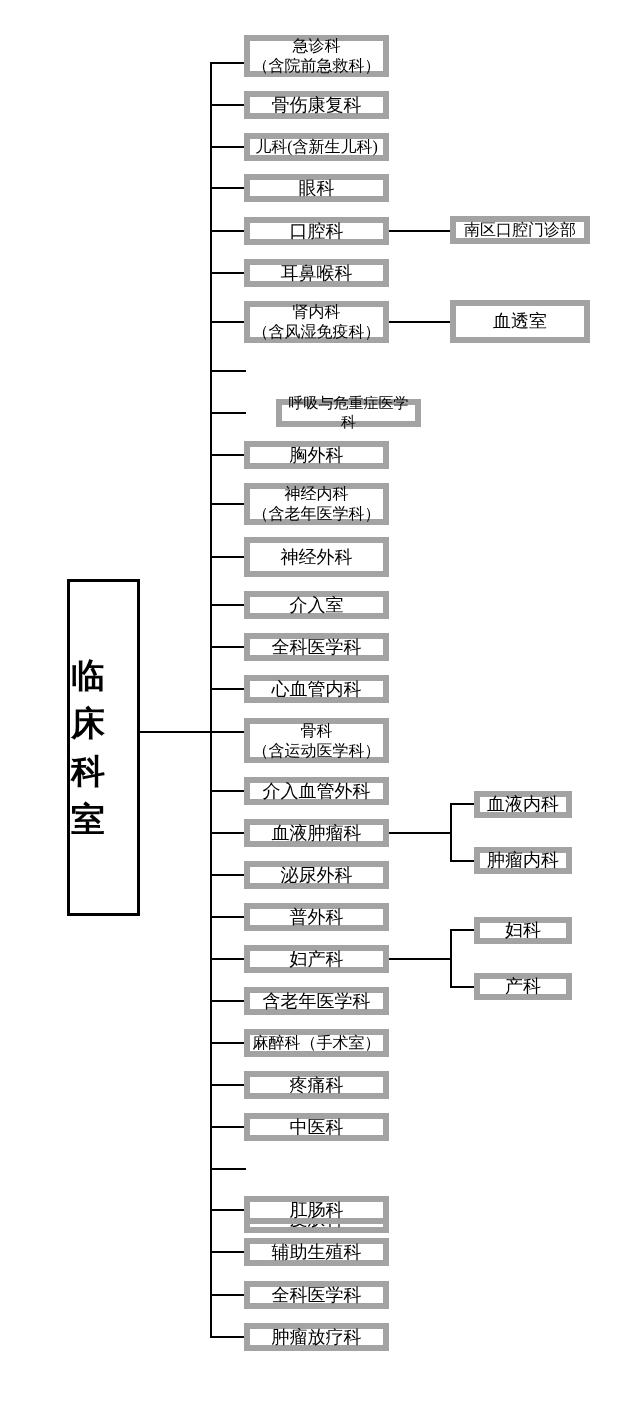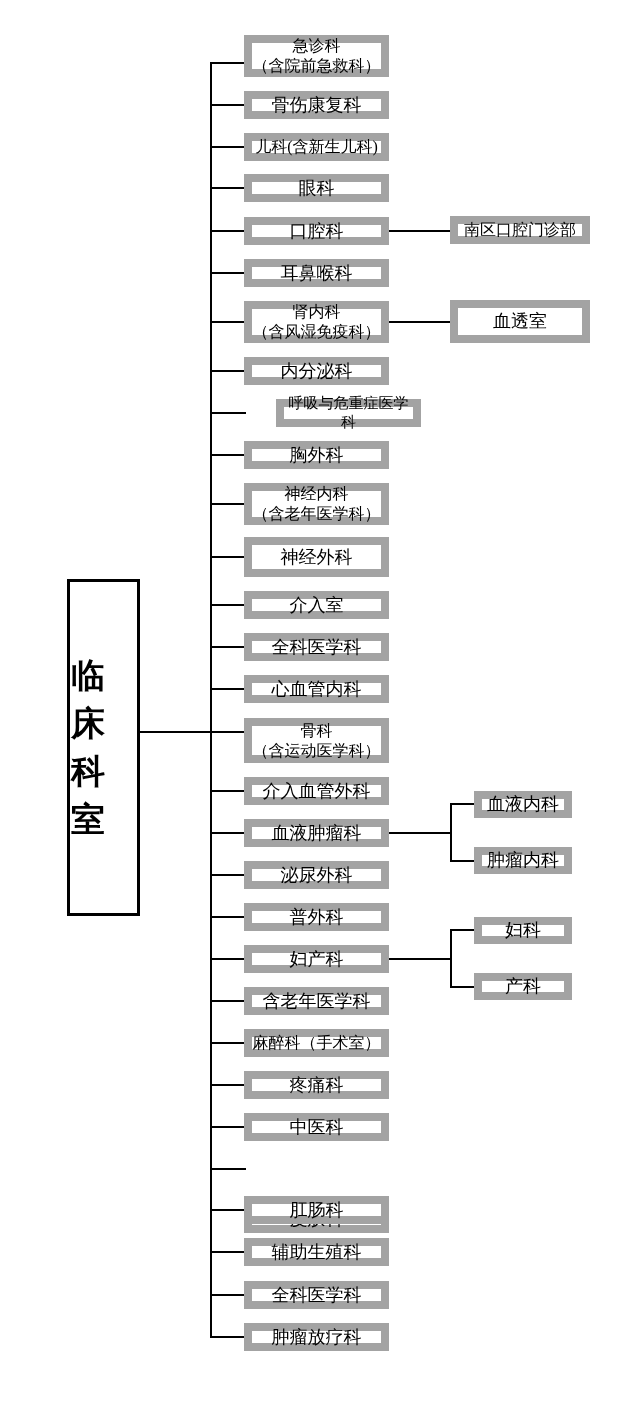--- a/index.html
+++ b/index.html
@@ -10,21 +10,21 @@
     font-family:"Liberation Serif","DejaVu Serif",serif;
     color:#000;
     overflow:hidden;
   }
   #lines{position:absolute;left:0;top:0;}
   #lines line{stroke:#000;stroke-width:2;shape-rendering:crispEdges;}
   .box{
     position:absolute;
     left:244px;width:145px;
     box-sizing:border-box;
-    border:8px solid #a3a3a3;
+    border:6px solid #a3a3a3;
     background:#fff;
     display:flex;align-items:center;justify-content:center;
     text-align:center;
     white-space:pre-line;
     font-size:18px;line-height:21px;
   }
   .f16{font-size:16px;line-height:20px;}
   .f15{font-size:15px;line-height:19px;margin-left:32px;}
   .sub1{left:450px;width:140px;}
   .sub2{left:474px;width:98px;}
@@ -102,21 +102,20 @@
 
   <div class="box f16" style="top:35px;height:42px">急诊科
 （含院前急救科）</div>
   <div class="box" style="top:91px;height:28px">骨伤康复科</div>
   <div class="box f16" style="top:133px;height:28px">儿科(含新生儿科)</div>
   <div class="box" style="top:174px;height:28px">眼科</div>
   <div class="box" style="top:217px;height:28px">口腔科</div>
   <div class="box" style="top:259px;height:28px">耳鼻喉科</div>
   <div class="box f16" style="top:301px;height:42px">肾内科
 （含风湿免疫科）</div>
-  <div class="box" style="top:357px;height:28px">内分泌科</div>
   <div class="box f15" style="top:399px;height:28px">呼吸与危重症医学科</div>
   <div class="box" style="top:441px;height:28px">胸外科</div>
   <div class="box f16" style="top:483px;height:42px">神经内科
 （含老年医学科）</div>
   <div class="box" style="top:537px;height:40px">神经外科</div>
   <div class="box" style="top:591px;height:28px">介入室</div>
   <div class="box" style="top:633px;height:28px">全科医学科</div>
   <div class="box" style="top:675px;height:28px">心血管内科</div>
   <div class="box f16" style="top:718px;height:45px">骨科
 （含运动医学科）</div>

